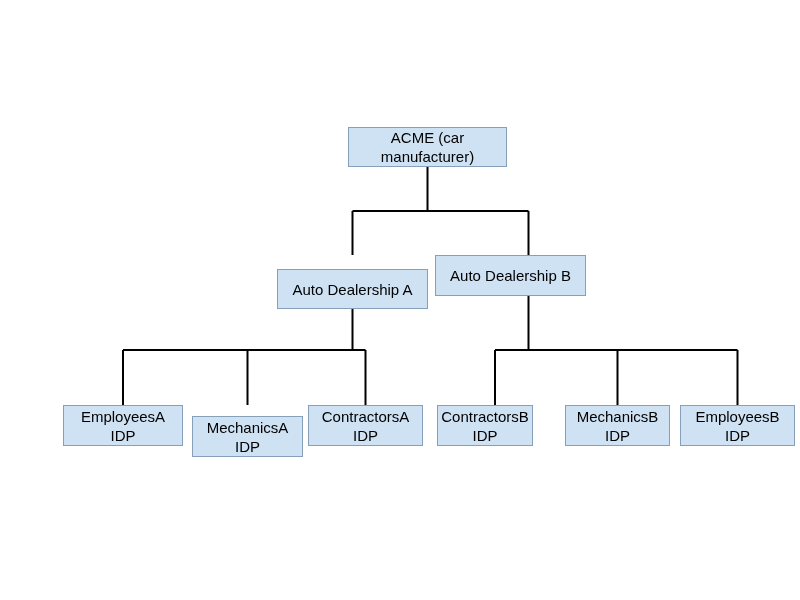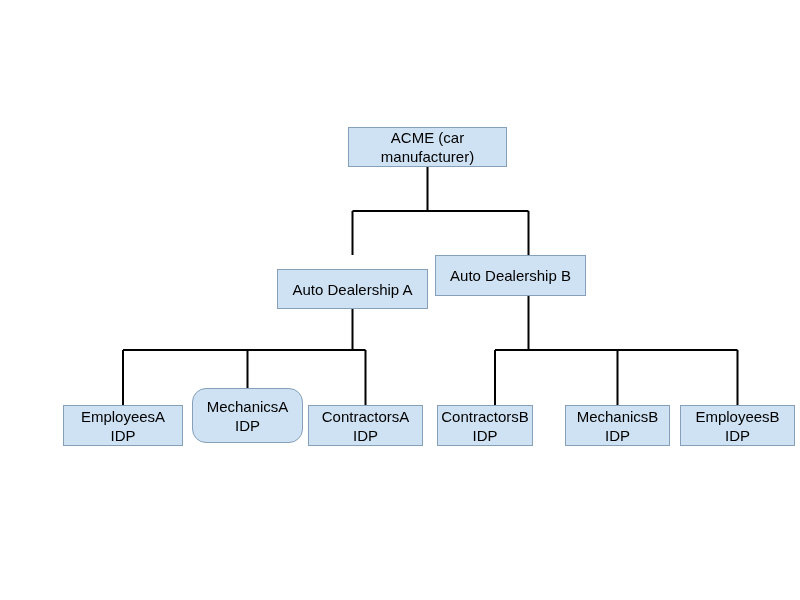--- a/index.html
+++ b/index.html
@@ -18,21 +18,21 @@
     border: 1px solid #85a0b8;
     box-sizing: border-box;
     color: #000000;
     font-size: 15px; line-height: 19px;
   }
   .node-label { white-space: pre-line; text-align: center; }
   #node-acme          { left: 348px; top: 127px; width: 159px; height: 40px; }
   #node-dealership-a  { left: 277px; top: 255px; width: 151px; height: 40px; margin-top: 14px; }
   #node-dealership-b  { left: 435px; top: 255px; width: 151px; height: 41px; }
   #node-employees-a   { left:  63px; top: 405px; width: 120px; height: 41px; align-items: center; }
-  #node-mechanics-a   { left: 192px; top: 388px; width: 111px; height: 55px; border-radius: 14px; }
+  #node-mechanics-a   { left: 192px; top: 416px; width: 111px; height: 41px; }
   #node-contractors-a { left: 308px; top: 405px; width: 115px; height: 41px; align-items: center; }
   #node-contractors-b { left: 437px; top: 405px; width: 96px; height: 41px; }
   #node-mechanics-b   { left: 565px; top: 405px; width: 105px; height: 41px; }
   #node-employees-b   { left: 680px; top: 405px; width: 115px; height: 41px; align-items: flex-end; }
 </style>
 </head>
 <body>
 
 <div class="canvas">
 

